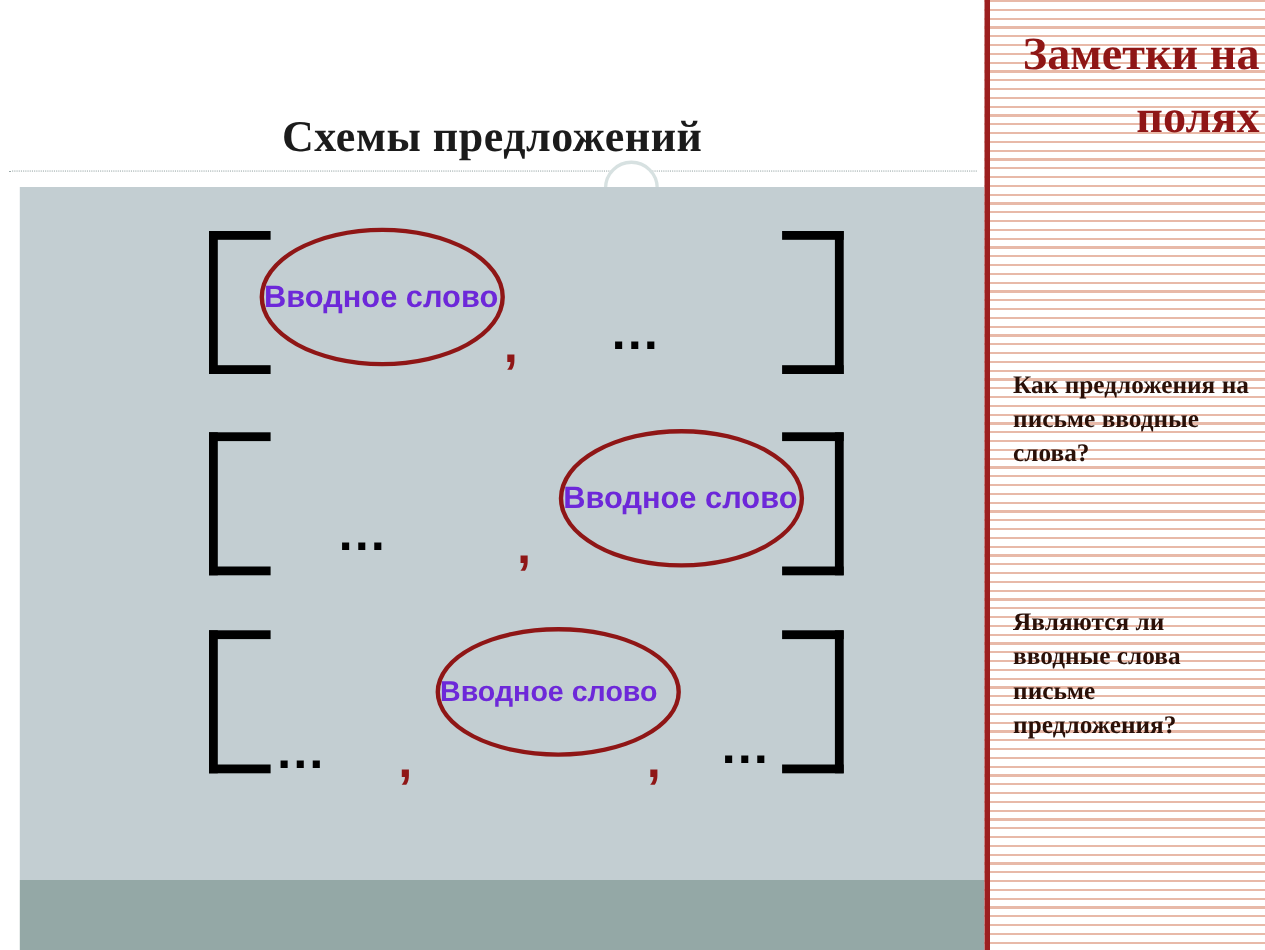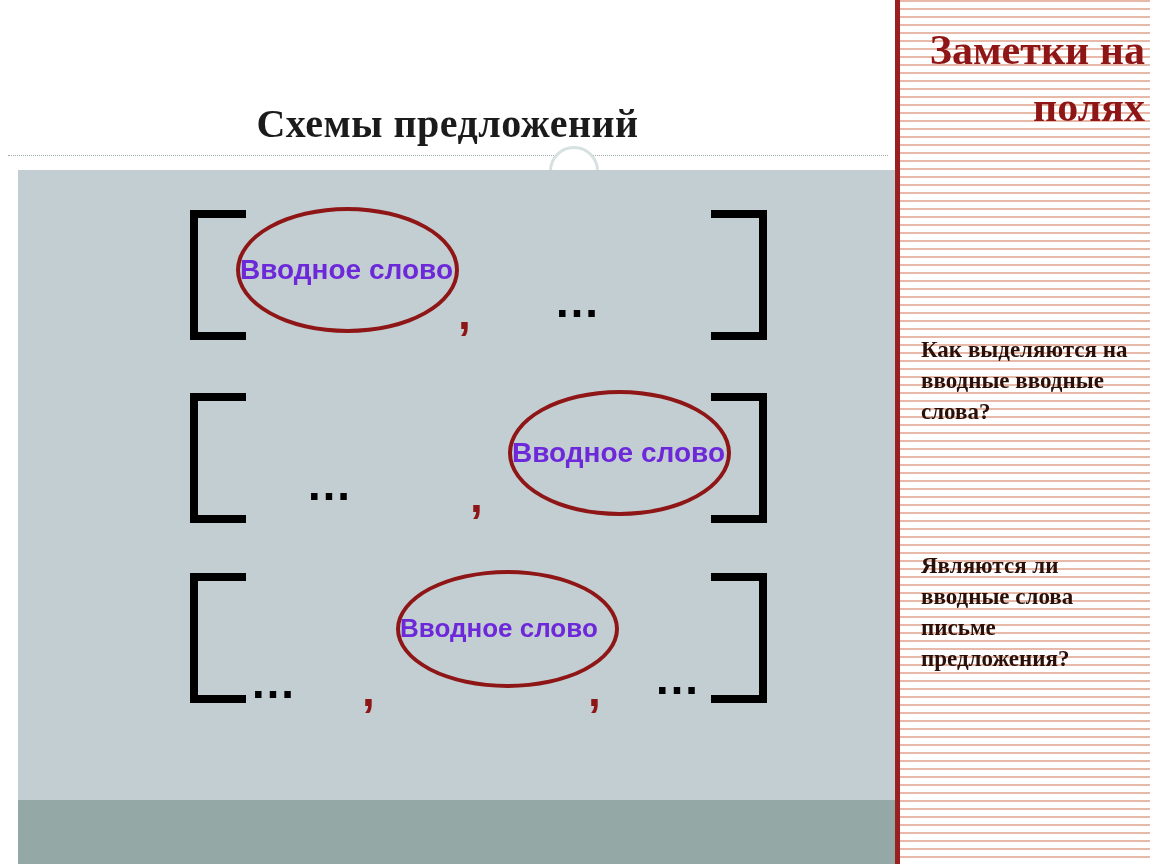--- a/index.html
+++ b/index.html
@@ -260,17 +260,17 @@
       </div>
 
     </div>
 
     <div class="footer-bar"></div>
   </div>
 
   <div class="notes-panel">
     <div class="notes-edge"></div>
     <div class="notes-title">Заметки на полях</div>
-    <div class="notes-q q1">Как выделяются на вводные вводные слова?</div>
+    <div class="notes-q q1">Как предложения на письме вводные слова?</div>
     <div class="notes-q q2">Являются ли вводные слова письме предложения?</div>
   </div>
 
 </div>
 
 </body></html>

